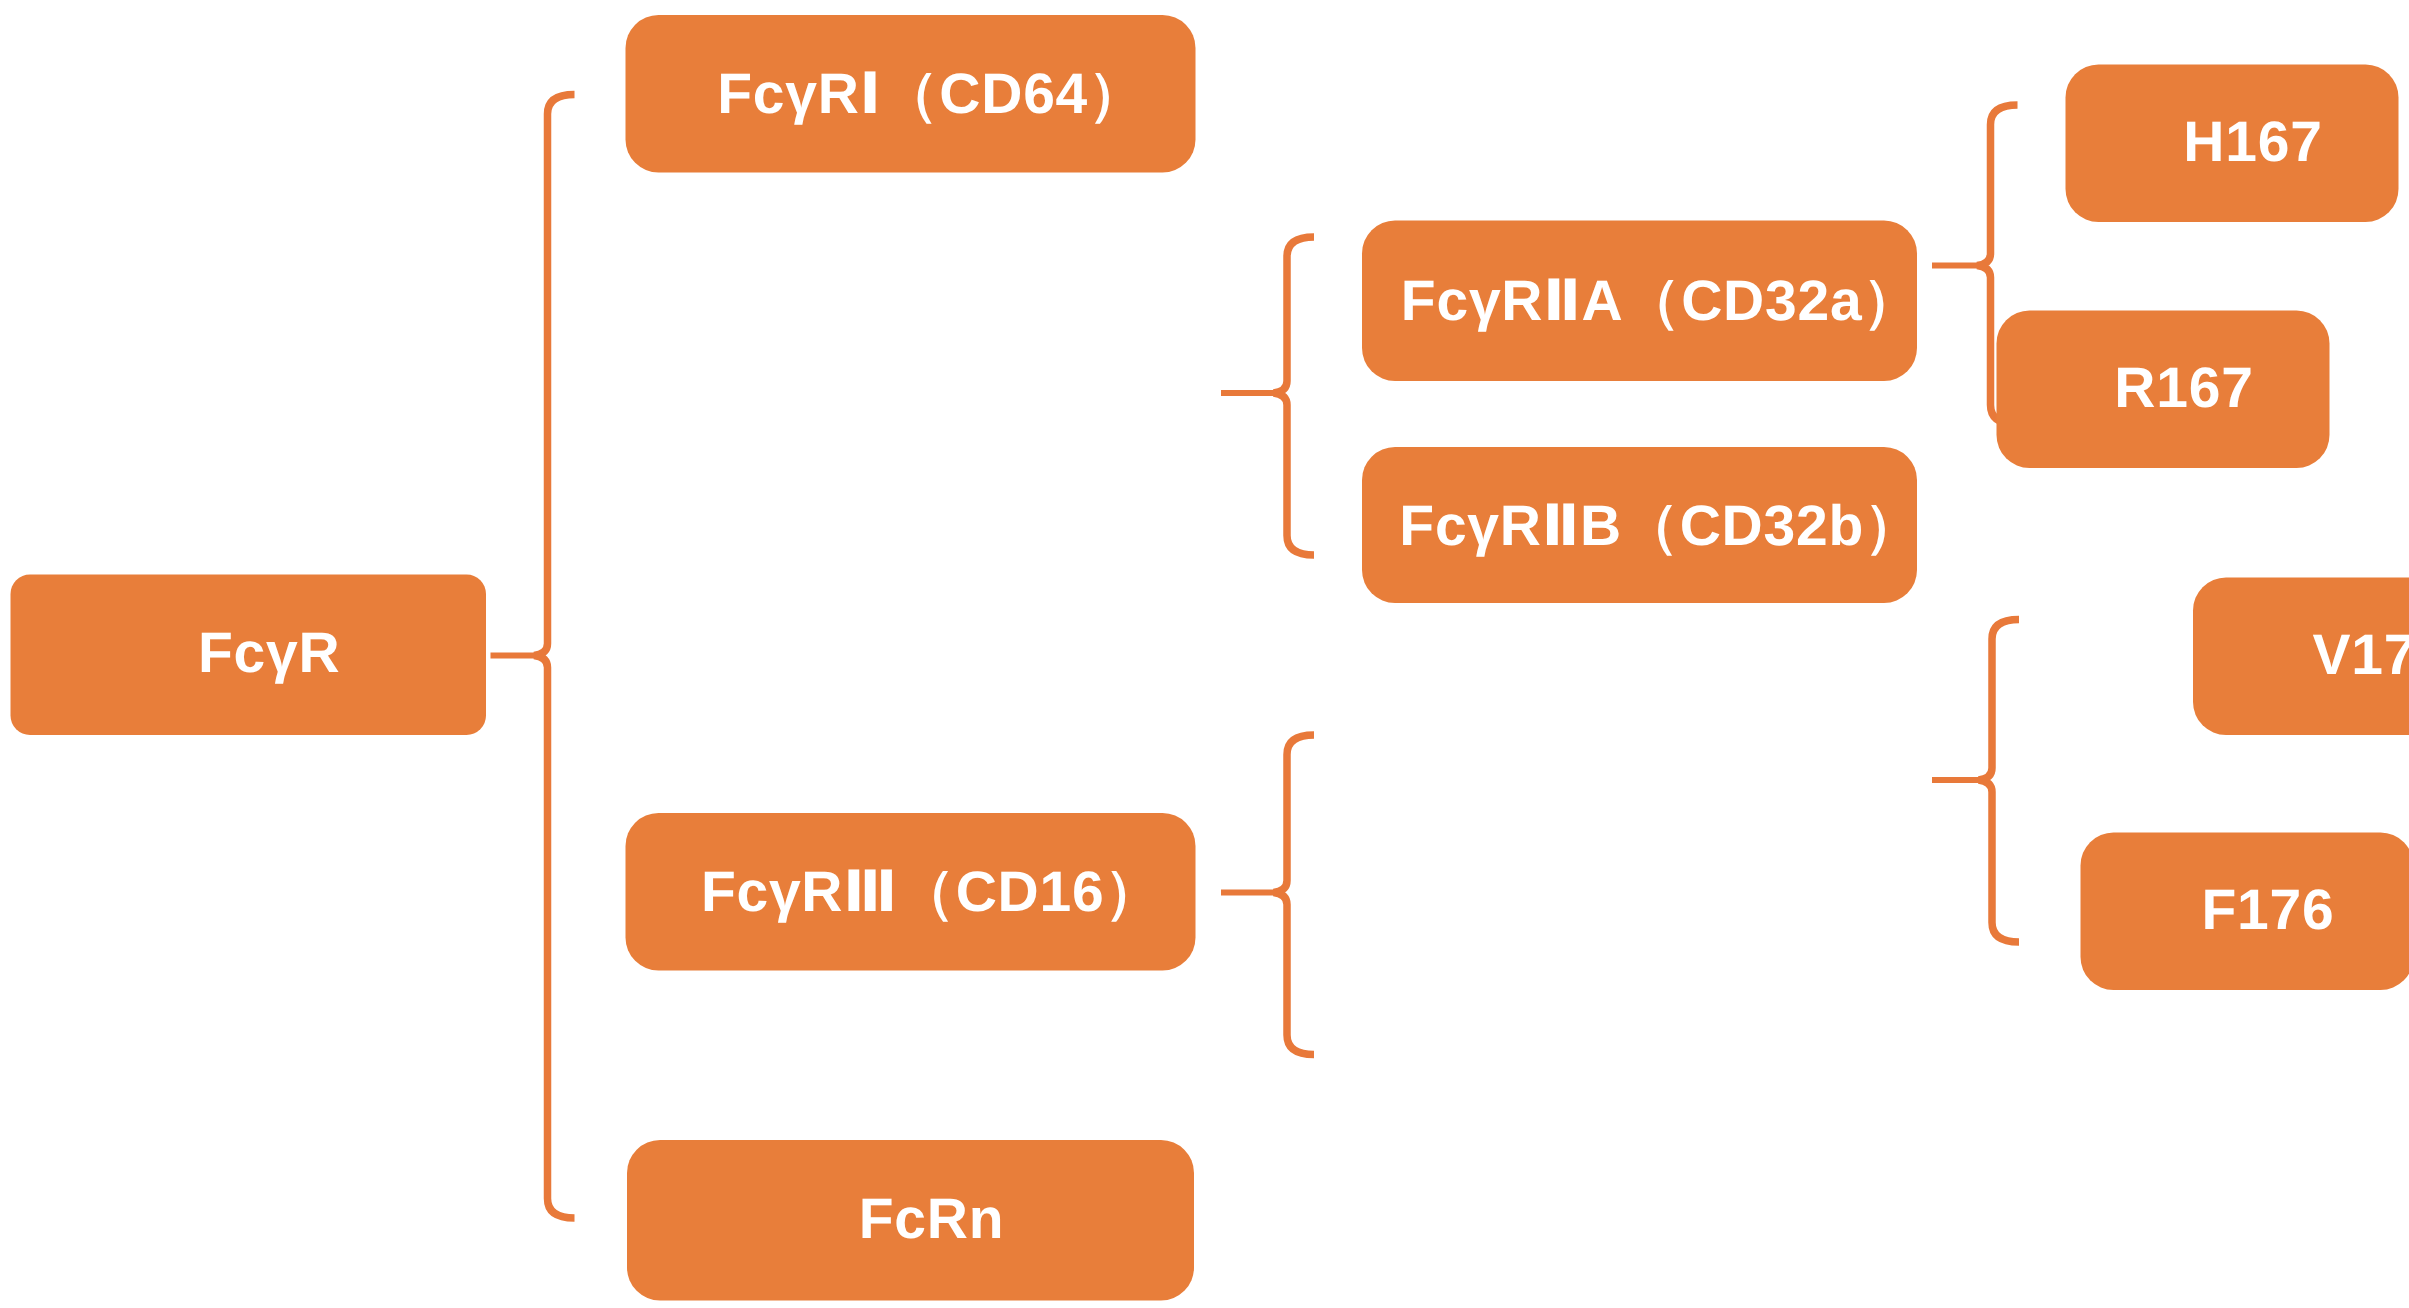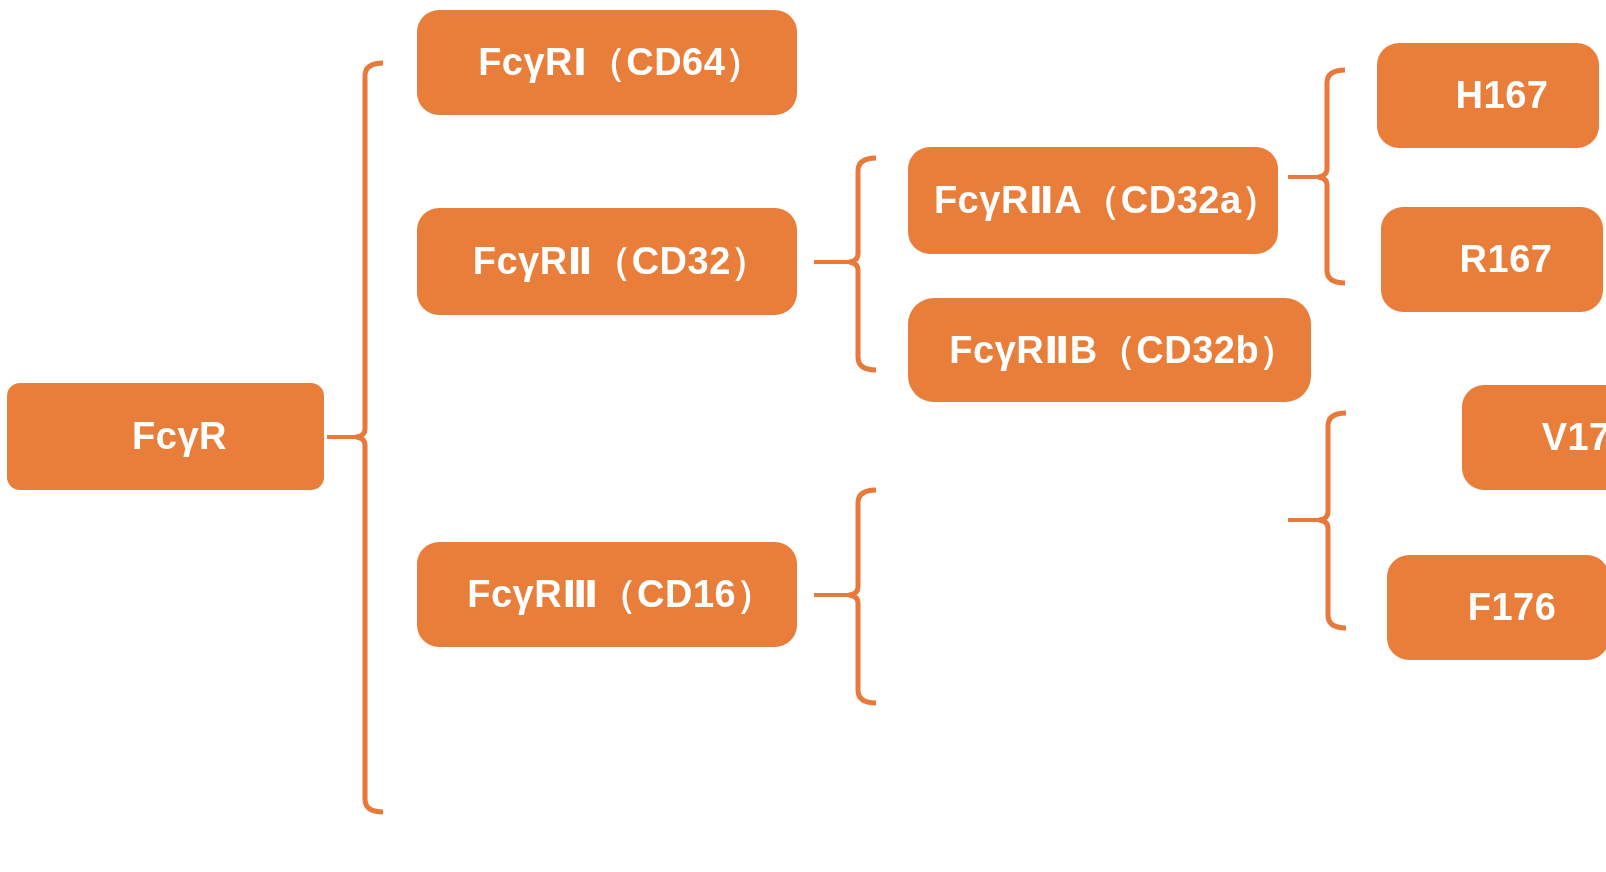--- a/index.html
+++ b/index.html
@@ -49,25 +49,25 @@
     box-sizing: border-box;
     padding-left: 28px;
   }
   
   #node-fcgr   { left: 7px;    top: 383px; width: 317px; height: 107px; border-radius: 13px; }
   #node-fcgr1  { left: 417px;  top: 10px;  width: 380px; height: 105px; }
   #node-fcgr2  { left: 417px;  top: 208px; width: 380px; height: 107px; }
   #node-fcgr3  { left: 417px;  top: 542px; width: 380px; height: 105px; }
   #node-fcrn   { left: 418px;  top: 760px; width: 378px; height: 107px; }
   #node-fcgr2a { left: 908px;  top: 123px; width: 370px; height: 107px; margin-top: 24px; }
-  #node-fcgr2b { left: 908px;  top: 298px; width: 403px; height: 104px; border-radius: 26px; }
+  #node-fcgr2b { left: 908px;  top: 298px; width: 370px; height: 104px; }
   #node-fcgr3a { left: 908px;  top: 467px; width: 372px; height: 105px; }
   #node-fcgr3b { left: 908px;  top: 638px; width: 370px; height: 105px; }
   #node-h167   { left: 1377px; top: 43px;  width: 222px; height: 105px; }
-  #node-r167   { left: 1381px; top: 207px; width: 222px; height: 105px; }
+  #node-r167   { left: 1331px; top: 207px; width: 222px; height: 105px; }
   #node-v176   { left: 1442px; top: 385px; width: 222px; height: 105px; margin-left: 20px; }
   #node-f176   { left: 1377px; top: 555px; width: 222px; height: 105px; margin-left: 10px; }
 </style>
 </head>
 <body>
 
 <div id="canvas">
 
   <svg id="connector-layer" viewBox="0 0 1606 872" xmlns="http://www.w3.org/2000/svg">
 
@@ -85,24 +85,24 @@
     <line class="connector-line" x1="814" y1="262" x2="850" y2="262"></line>
     <line class="connector-line" x1="814" y1="595" x2="850" y2="595"></line>
     <line class="connector-line" x1="1288" y1="177" x2="1319" y2="177"></line>
     <line class="connector-line" x1="1288" y1="520" x2="1320" y2="520"></line>
   </svg>
 
   <div class="node" id="node-fcgr">FcγR</div>
 
   <div class="node" id="node-fcgr1">FcγRⅠ（CD64）</div>
 
-  <div class="node" id="node-fcgr2">FcγRⅡ（CD32）</div>
 
   <div class="node" id="node-fcgr3">FcγRⅢ（CD16）</div>
 
+  <div class="node" id="node-fcrn">FcRn</div>
 
   <div class="node" id="node-fcgr2a">FcγRⅡA（CD32a）</div>
 
   <div class="node" id="node-fcgr2b">FcγRⅡB（CD32b）</div>
 
 
 
   <div class="node" id="node-h167">H167</div>
 
   <div class="node" id="node-r167">R167</div>

